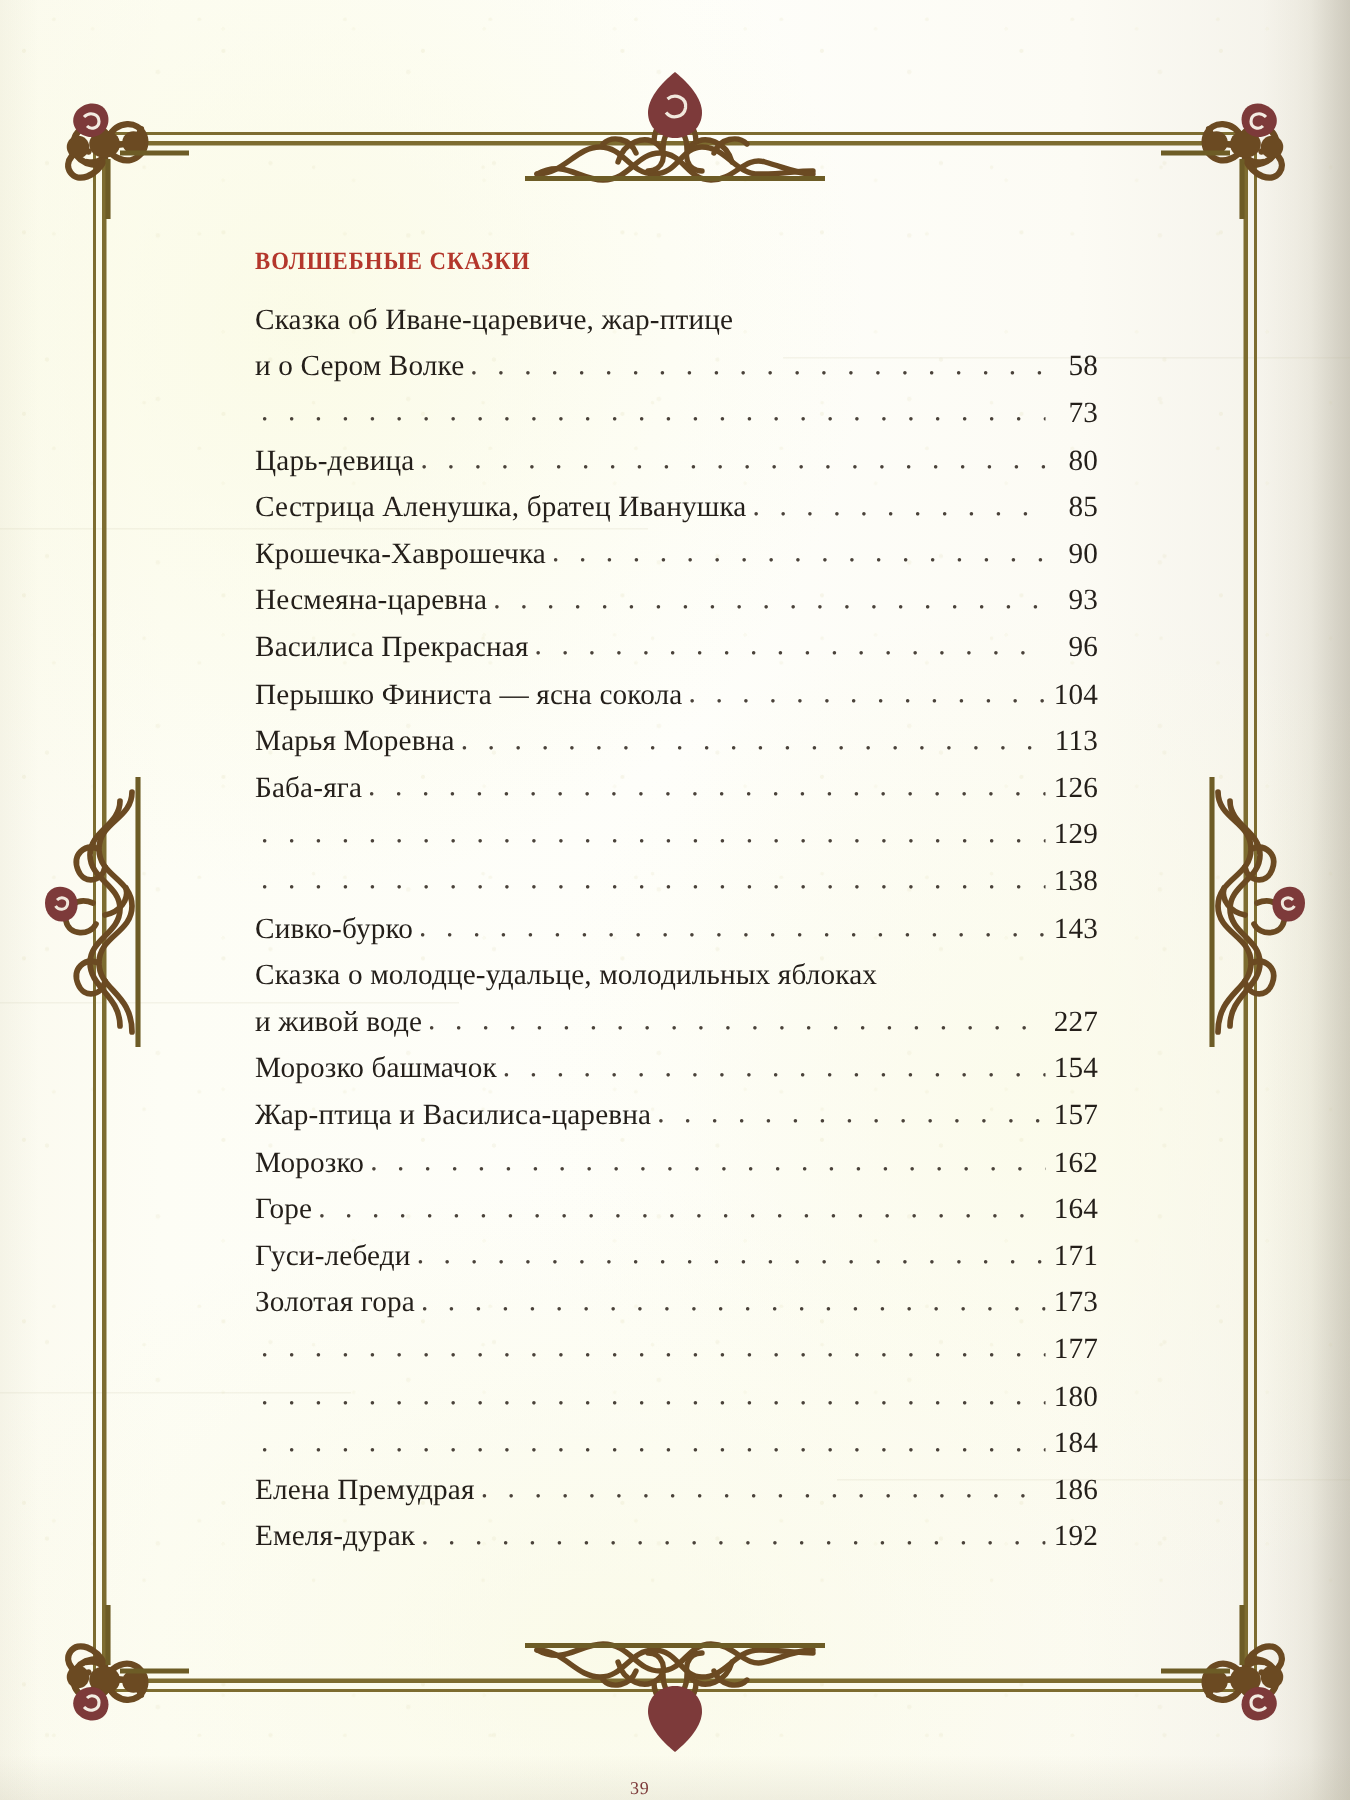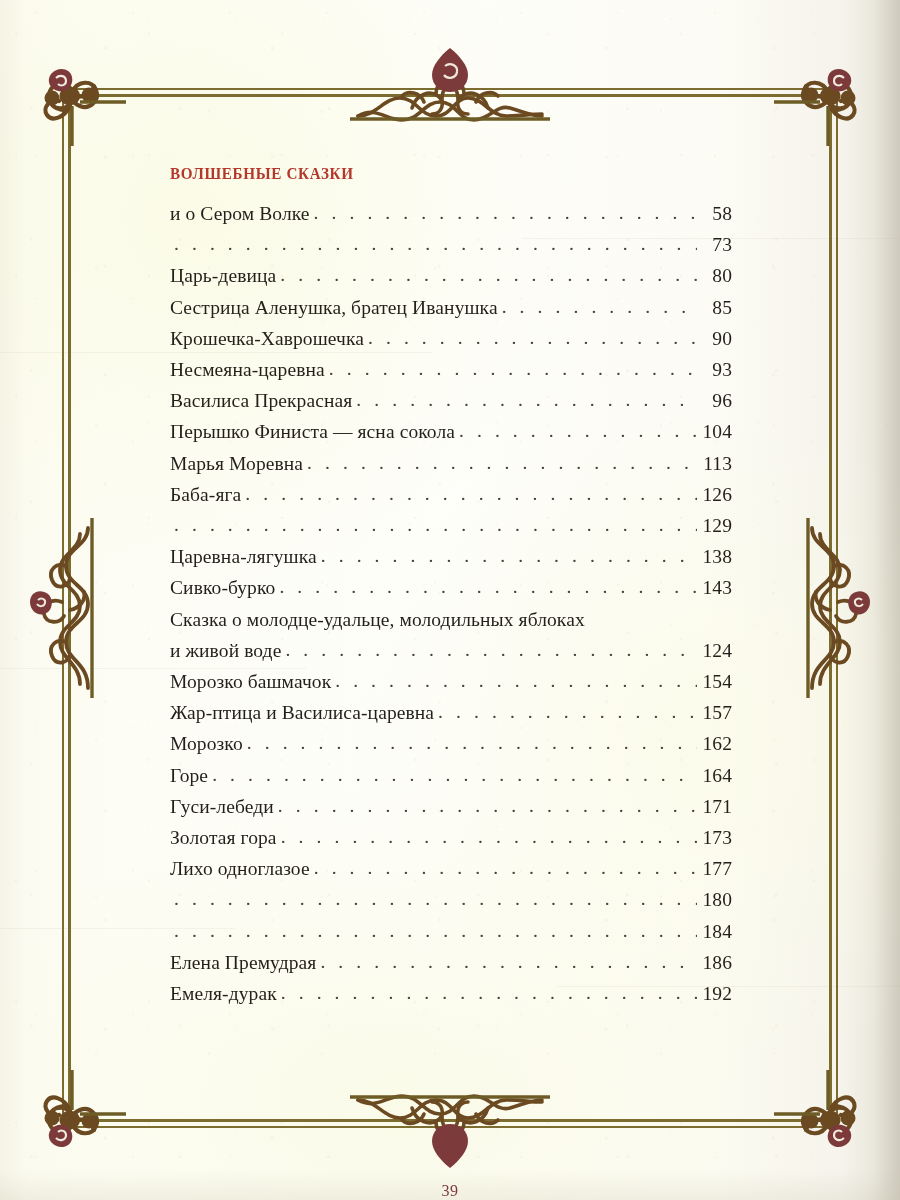--- a/index.html
+++ b/index.html
@@ -75,22 +75,22 @@
   .c-bl{left:-44px;bottom:-52px;transform:scaleY(-1);}
   .c-br{right:-44px;bottom:-52px;transform:scale(-1,-1);}
   .m-top{left:50%;top:-46px;transform:translateX(-50%);}
   .m-bot{left:50%;bottom:-46px;transform:translateX(-50%) scaleY(-1);}
   .m-left{left:-40px;top:50%;transform:translateY(-50%);}
   .m-right{right:-40px;top:50%;transform:translateY(-50%) scaleX(-1);}
 
   .folio{
     position:absolute;left:50%;bottom:-72px;transform:translateX(-50%);
     font-family:"Liberation Serif","DejaVu Serif",serif;
-    font-size:16px;color:#7d3a3a;letter-spacing:.5px;
-    text-align:center;width:60px;
+    font-size:12px;color:#7d3a3a;letter-spacing:.5px;
+    width:60px;
   }
 
   
   .content{position:absolute;left:170px;top:164px;width:562px;}
   .section-title{
     font-family:"Liberation Serif","DejaVu Serif",serif;
     font-weight:bold;
     font-size:16.5px;
     letter-spacing:.7px;
     color:#b4372c;
@@ -294,20 +294,21 @@
         <path d="M16 82 C19 79 24 81 23 85 C22 89 17 89 15 86" fill="none" stroke="#f1e8dc" stroke-width="2"></path>
         <path d="M70 0 L70 180" stroke="#6d5c26" stroke-width="3.4"></path>
       </svg>
     </div>
   </div>
 
   <div class="content">
     <h1 class="section-title">ВОЛШЕБНЫЕ СКАЗКИ</h1>
     <ul class="toc" id="toc-list">
         <li>
+          <span class="wrap-first">Сказка об Иване-царевиче, жар-птице</span>
           <div class="row">
             <span class="ttl">и о Сером Волке</span>
             <span class="dots">. . . . . . . . . . . . . . . . . . . . . . . . . . . . . . . . . . . . . . . . . . . . . . . . . . . . . . . . . . . . . . . . . . . . . . . . . . . . . . . . . . . . . . . . . </span>
             <span class="pg">58</span>
           </div>
         </li>
         <li>
           <div class="row">
             <span class="dots">. . . . . . . . . . . . . . . . . . . . . . . . . . . . . . . . . . . . . . . . . . . . . . . . . . . . . . . . . . . . . . . . . . . . . . . . . . . . . . . . . . . . . . . . . </span>
             <span class="pg">73</span>
@@ -370,38 +371,37 @@
           </div>
         </li>
         <li>
           <div class="row">
             <span class="dots">. . . . . . . . . . . . . . . . . . . . . . . . . . . . . . . . . . . . . . . . . . . . . . . . . . . . . . . . . . . . . . . . . . . . . . . . . . . . . . . . . . . . . . . . . </span>
             <span class="pg">129</span>
           </div>
         </li>
         <li>
           <div class="row">
-            <span class="ttl">Царевна-лягушка</span>
             <span class="dots">. . . . . . . . . . . . . . . . . . . . . . . . . . . . . . . . . . . . . . . . . . . . . . . . . . . . . . . . . . . . . . . . . . . . . . . . . . . . . . . . . . . . . . . . . </span>
             <span class="pg">138</span>
           </div>
         </li>
         <li>
           <div class="row">
             <span class="ttl">Сивко-бурко</span>
             <span class="dots">. . . . . . . . . . . . . . . . . . . . . . . . . . . . . . . . . . . . . . . . . . . . . . . . . . . . . . . . . . . . . . . . . . . . . . . . . . . . . . . . . . . . . . . . . </span>
             <span class="pg">143</span>
           </div>
         </li>
         <li>
           <span class="wrap-first">Сказка о молодце-удальце, молодильных яблоках</span>
           <div class="row">
             <span class="ttl">и живой воде</span>
             <span class="dots">. . . . . . . . . . . . . . . . . . . . . . . . . . . . . . . . . . . . . . . . . . . . . . . . . . . . . . . . . . . . . . . . . . . . . . . . . . . . . . . . . . . . . . . . . </span>
-            <span class="pg">124</span>
+            <span class="pg">227</span>
           </div>
         </li>
         <li>
           <div class="row">
             <span class="ttl">Морозко башмачок</span>
             <span class="dots">. . . . . . . . . . . . . . . . . . . . . . . . . . . . . . . . . . . . . . . . . . . . . . . . . . . . . . . . . . . . . . . . . . . . . . . . . . . . . . . . . . . . . . . . . </span>
             <span class="pg">154</span>
           </div>
         </li>
         <li>
@@ -434,21 +434,20 @@
         </li>
         <li>
           <div class="row">
             <span class="ttl">Золотая гора</span>
             <span class="dots">. . . . . . . . . . . . . . . . . . . . . . . . . . . . . . . . . . . . . . . . . . . . . . . . . . . . . . . . . . . . . . . . . . . . . . . . . . . . . . . . . . . . . . . . . </span>
             <span class="pg">173</span>
           </div>
         </li>
         <li>
           <div class="row">
-            <span class="ttl">Лихо одноглазое</span>
             <span class="dots">. . . . . . . . . . . . . . . . . . . . . . . . . . . . . . . . . . . . . . . . . . . . . . . . . . . . . . . . . . . . . . . . . . . . . . . . . . . . . . . . . . . . . . . . . </span>
             <span class="pg">177</span>
           </div>
         </li>
         <li>
           <div class="row">
             <span class="dots">. . . . . . . . . . . . . . . . . . . . . . . . . . . . . . . . . . . . . . . . . . . . . . . . . . . . . . . . . . . . . . . . . . . . . . . . . . . . . . . . . . . . . . . . . </span>
             <span class="pg">180</span>
           </div>
         </li>

